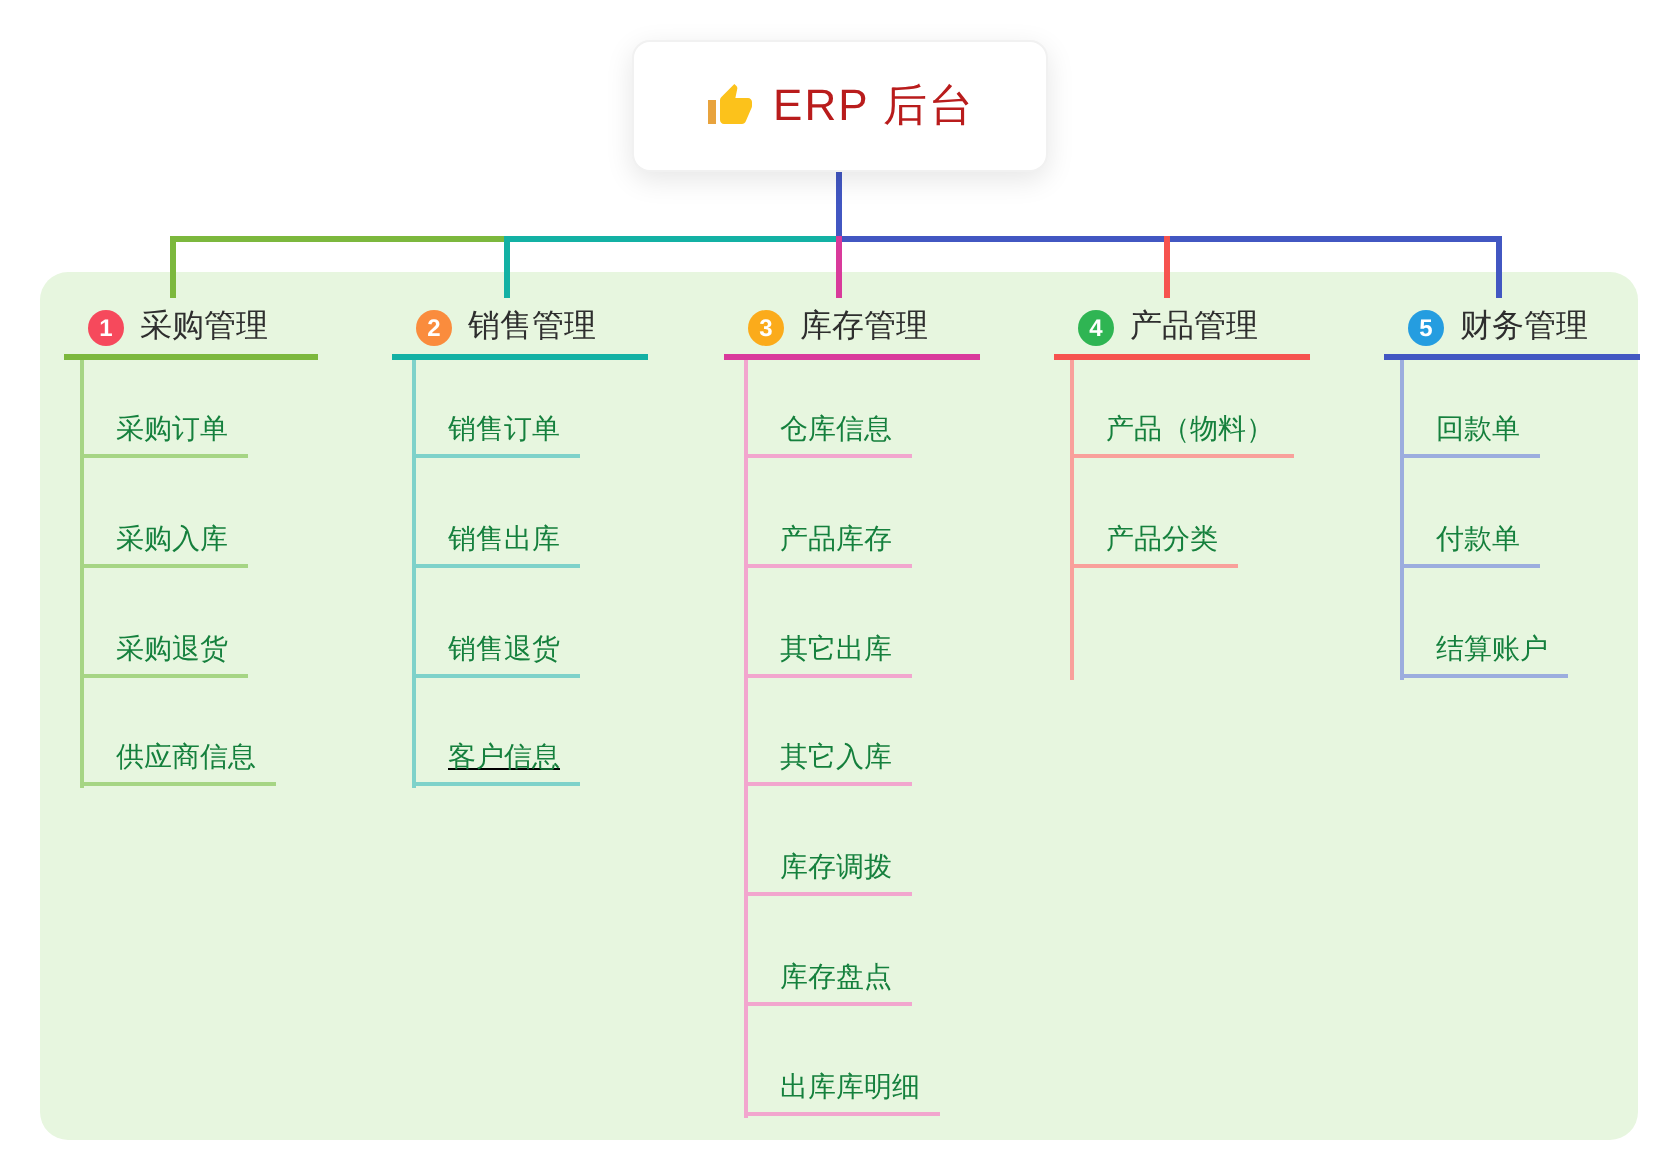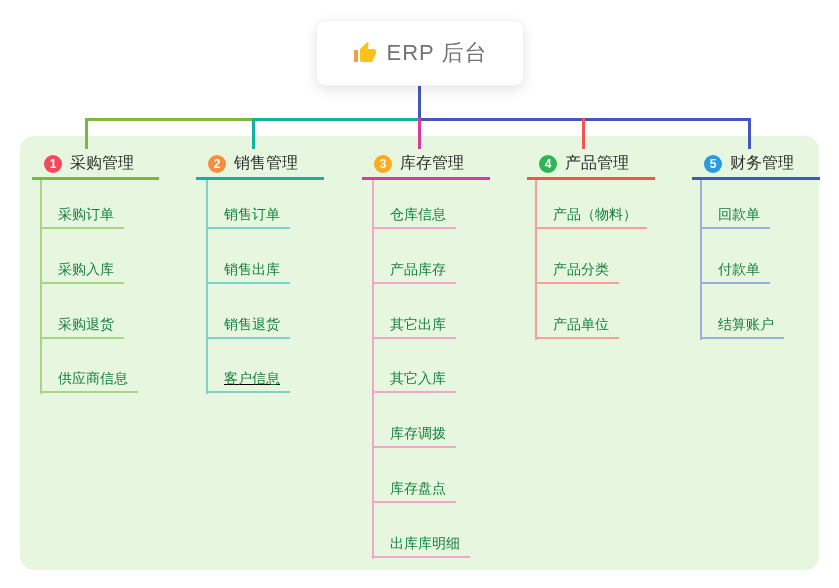--- a/index.html
+++ b/index.html
@@ -4,21 +4,21 @@
 <style>
   html,body{margin:0;padding:0;background:#ffffff;}
   body{font-family:"Liberation Sans","DejaVu Sans",sans-serif;}
   #stage{position:relative;width:839px;height:588px;background:#ffffff;overflow:hidden;}
   .panel{position:absolute;left:20px;top:136px;width:799px;height:434px;
          background:#e7f6df;border-radius:14px;}
   .root-node{position:absolute;left:316px;top:20px;width:206px;height:64px;
          background:#ffffff;border:1px solid #f1f1f1;border-radius:9px;
          box-shadow:0 4px 14px rgba(0,0,0,.10);
          display:flex;align-items:center;justify-content:center;gap:10px;z-index:3;}
-  .root-label{font-size:22px;color:#737373;letter-spacing:1px;}
+  .root-label{font-size:22px;color:#b91c1c;letter-spacing:1px;}
   .line{position:absolute;z-index:1;}
   .branch-header{position:absolute;display:flex;align-items:center;gap:8px;
          padding-left:12px;height:27px;border-bottom:3px solid #000;z-index:2;box-sizing:content-box;}
   .badge{width:18px;height:18px;border-radius:50%;color:#fff;font-size:12px;font-weight:bold;
          line-height:18px;text-align:center;flex:0 0 auto;}
   .branch-label{font-size:16px;font-weight:500;color:#2e2e2e;white-space:nowrap;}
   .spine{position:absolute;width:2px;z-index:1;}
   .child-node{position:absolute;height:26px;line-height:26px;border-bottom:2px solid #000;
          padding:0 10px 0 18px;width:max-content;z-index:2;}
   .child-label{font-size:14px;color:#15803d;white-space:nowrap;}
@@ -78,21 +78,20 @@
     <div class="child-node" style="left: 372px; top: 420.2px; border-bottom-color: rgb(242, 166, 206);"><span class="child-label">库存调拨</span></div>
     <div class="child-node" style="left: 372px; top: 475px; border-bottom-color: rgb(242, 166, 206);"><span class="child-label">库存盘点</span></div>
     <div class="child-node" style="left: 372px; top: 529.8px; border-bottom-color: rgb(242, 166, 206);"><span class="child-label">出库库明细</span></div>
     <div class="branch-header" style="left: 527px; top: 150px; width: 116px; height: 27px; border-bottom-color: rgb(246, 83, 79);">
       <span class="badge" style="background: rgb(47, 181, 83);">4</span>
       <span class="branch-label">产品管理</span>
     </div>
     <div class="spine" style="left: 535px; top: 179px; height: 160.6px; background: rgb(249, 160, 155);"></div>
     <div class="child-node" style="left: 535px; top: 201px; border-bottom-color: rgb(249, 160, 155);"><span class="child-label">产品（物料）</span></div>
     <div class="child-node" style="left: 535px; top: 255.8px; border-bottom-color: rgb(249, 160, 155);"><span class="child-label">产品分类</span></div>
-    <div class="child-node" style="left: 535px; top: 310.6px; border-bottom-color: rgb(249, 160, 155);"><span class="child-label">产品单位</span></div>
     <div class="branch-header" style="left: 692px; top: 150px; width: 116px; height: 27px; border-bottom-color: rgb(66, 87, 194);">
       <span class="badge" style="background: rgb(37, 157, 224);">5</span>
       <span class="branch-label">财务管理</span>
     </div>
     <div class="spine" style="left: 700px; top: 179px; height: 160.6px; background: rgb(156, 173, 222);"></div>
     <div class="child-node" style="left: 700px; top: 201px; border-bottom-color: rgb(156, 173, 222);"><span class="child-label">回款单</span></div>
     <div class="child-node" style="left: 700px; top: 255.8px; border-bottom-color: rgb(156, 173, 222);"><span class="child-label">付款单</span></div>
     <div class="child-node" style="left: 700px; top: 310.6px; border-bottom-color: rgb(156, 173, 222);"><span class="child-label">结算账户</span></div>
   </div>
 

